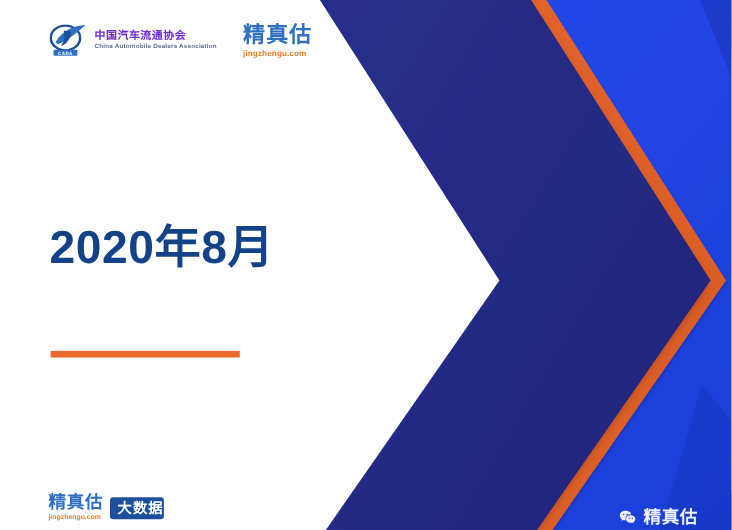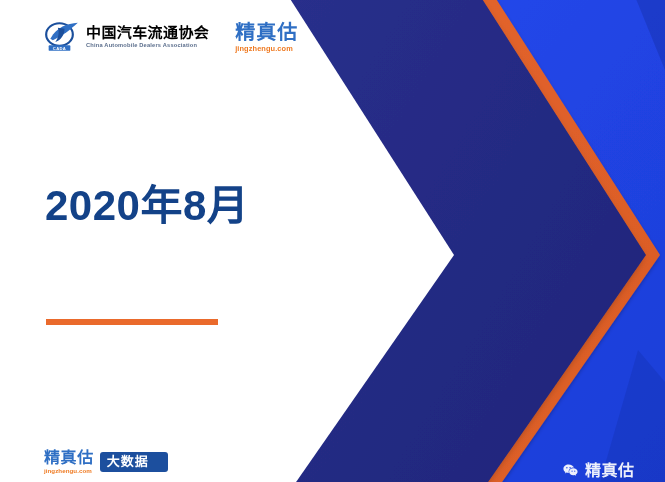--- a/index.html
+++ b/index.html
@@ -51,23 +51,23 @@
     height: 30px;
     flex: 0 0 auto;
   }
   .cada-words {
     display: flex;
     flex-direction: column;
     justify-content: center;
     line-height: 1;
   }
   .cada-cn {
-    font-size: 15px;
-    font-weight: 700;
-    color: #000000;
+    font-size: 10px;
+    font-weight: 700;
+    color: #6d28d9;
     letter-spacing: 0.4px;
     white-space: nowrap;
   }
   .cada-en {
     font-size: 5.6px;
     font-weight: 700;
     color: #5b6e8c;
     letter-spacing: 0.18px;
     margin-top: 3px;
     white-space: nowrap;
@@ -93,21 +93,21 @@
     color: #ef7b23;
     letter-spacing: 0.1px;
     margin-top: 3px;
     white-space: nowrap;
   }
 
   
   #headline {
     position: absolute;
     left: 45px;
-    top: 180px;
+    top: 199px;
     z-index: 5;
   }
   .headline-line {
     font-size: 42px;
     font-weight: 700;
     color: #134288;
     line-height: 1.22;
     letter-spacing: 0.5px;
     white-space: nowrap;
   }
@@ -150,21 +150,21 @@
     letter-spacing: 0.05px;
     margin-top: 2px;
     white-space: nowrap;
   }
   .bl-badge {
     background: #1c4f9e;
     color: #ffffff;
     font-size: 13px;
     font-weight: 700;
     letter-spacing: 1px;
-    padding: 3px 19px 4px 7px;
+    padding: 3px 0 4px 7px;
     border-radius: 3px;
     white-space: nowrap;
     line-height: 1;
   }
 
   
   #watermark {
     position: absolute;
     left: 562px;
     top: 462px;

